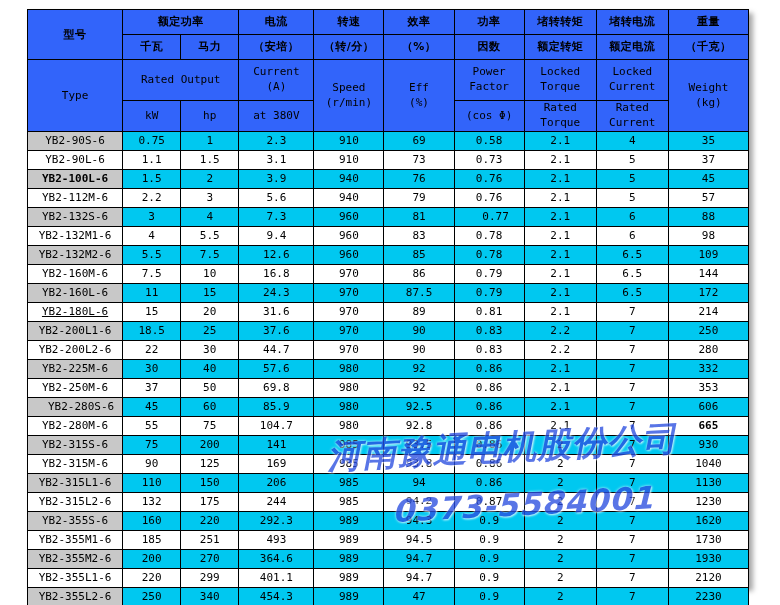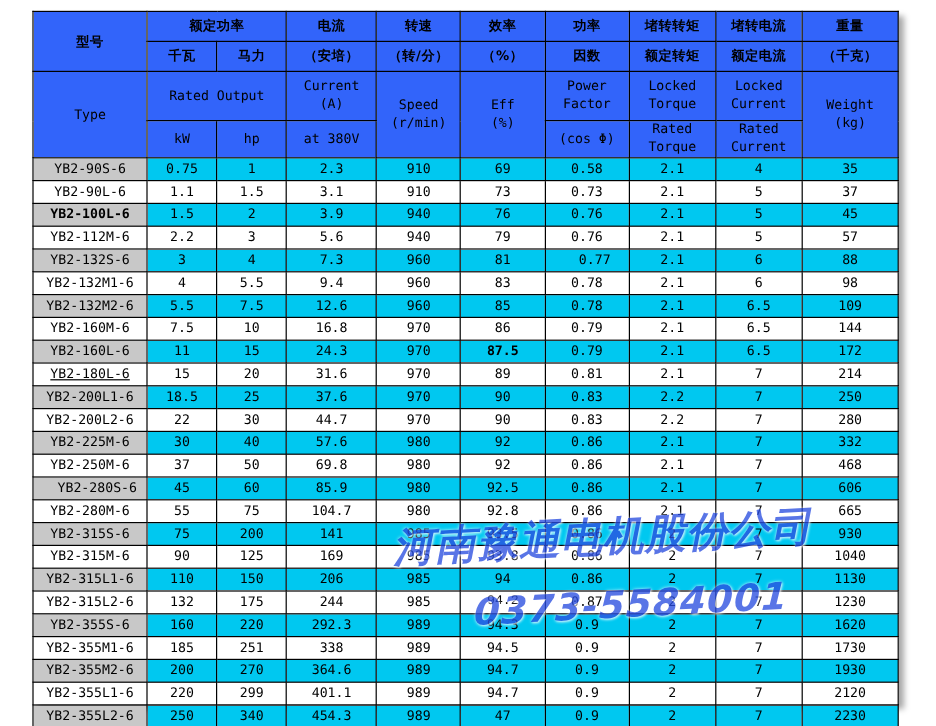--- a/index.html
+++ b/index.html
@@ -278,21 +278,21 @@
           <td class="val" style="height: 18px;">2.1</td>
           <td class="val" style="height: 18px;">6.5</td>
           <td class="val" style="height: 18px;">144</td>
         </tr>
         <tr class="alt">
           <td class="modelcell" style="height: 18px;">YB2-160L-6</td>
           <td class="val" style="height: 18px;">11</td>
           <td class="val" style="height: 18px;">15</td>
           <td class="val" style="height: 18px;">24.3</td>
           <td class="val" style="height: 18px;">970</td>
-          <td class="val" style="height: 18px; font-weight: bold;">87.5</td>
+          <td class="val" style="height: 18px;">87.5</td>
           <td class="val" style="height: 18px;">0.79</td>
           <td class="val" style="height: 18px;">2.1</td>
           <td class="val" style="height: 18px;">6.5</td>
           <td class="val" style="height: 18px;">172</td>
         </tr>
         <tr class="norm">
           <td class="modelcell" style="height: 18px; text-decoration: underline;">YB2-180L-6</td>
           <td class="val" style="height: 18px;">15</td>
           <td class="val" style="height: 18px;">20</td>
           <td class="val" style="height: 18px;">31.6</td>
@@ -342,21 +342,21 @@
         <tr class="norm">
           <td class="modelcell" style="height: 18px;">YB2-250M-6</td>
           <td class="val" style="height: 18px;">37</td>
           <td class="val" style="height: 18px;">50</td>
           <td class="val" style="height: 18px;">69.8</td>
           <td class="val" style="height: 18px;">980</td>
           <td class="val" style="height: 18px;">92</td>
           <td class="val" style="height: 18px;">0.86</td>
           <td class="val" style="height: 18px;">2.1</td>
           <td class="val" style="height: 18px;">7</td>
-          <td class="val" style="height: 18px;">468</td>
+          <td class="val" style="height: 18px;">353</td>
         </tr>
         <tr class="alt">
           <td class="modelcell" style="height: 18px; padding-left: 12px;">YB2-280S-6</td>
           <td class="val" style="height: 18px;">45</td>
           <td class="val" style="height: 18px;">60</td>
           <td class="val" style="height: 18px;">85.9</td>
           <td class="val" style="height: 18px;">980</td>
           <td class="val" style="height: 18px;">92.5</td>
           <td class="val" style="height: 18px;">0.86</td>
           <td class="val" style="height: 18px;">2.1</td>
@@ -366,21 +366,21 @@
         <tr class="norm">
           <td class="modelcell" style="height: 18px;">YB2-280M-6</td>
           <td class="val" style="height: 18px;">55</td>
           <td class="val" style="height: 18px;">75</td>
           <td class="val" style="height: 18px;">104.7</td>
           <td class="val" style="height: 18px;">980</td>
           <td class="val" style="height: 18px;">92.8</td>
           <td class="val" style="height: 18px;">0.86</td>
           <td class="val" style="height: 18px;">2.1</td>
           <td class="val" style="height: 18px;">7</td>
-          <td class="val" style="height: 18px;">665</td>
+          <td class="val" style="height: 18px; font-weight: bold;">665</td>
         </tr>
         <tr class="alt">
           <td class="modelcell" style="height: 18px;">YB2-315S-6</td>
           <td class="val" style="height: 18px;">75</td>
           <td class="val" style="height: 18px;">200</td>
           <td class="val" style="height: 18px;">141</td>
           <td class="val" style="height: 18px;">985</td>
           <td class="val" style="height: 18px;">93.5</td>
           <td class="val" style="height: 18px;">0.86</td>
           <td class="val" style="height: 18px;">2</td>
@@ -432,21 +432,21 @@
           <td class="val" style="height: 18px;">94.3</td>
           <td class="val" style="height: 18px;">0.9</td>
           <td class="val" style="height: 18px;">2</td>
           <td class="val" style="height: 18px;">7</td>
           <td class="val" style="height: 18px;">1620</td>
         </tr>
         <tr class="norm">
           <td class="modelcell" style="height: 18px;">YB2-355M1-6</td>
           <td class="val" style="height: 18px;">185</td>
           <td class="val" style="height: 18px;">251</td>
-          <td class="val" style="height: 18px;">338</td>
+          <td class="val" style="height: 18px;">493</td>
           <td class="val" style="height: 18px;">989</td>
           <td class="val" style="height: 18px;">94.5</td>
           <td class="val" style="height: 18px;">0.9</td>
           <td class="val" style="height: 18px;">2</td>
           <td class="val" style="height: 18px;">7</td>
           <td class="val" style="height: 18px;">1730</td>
         </tr>
         <tr class="alt">
           <td class="modelcell" style="height: 18px;">YB2-355M2-6</td>
           <td class="val" style="height: 18px;">200</td>

